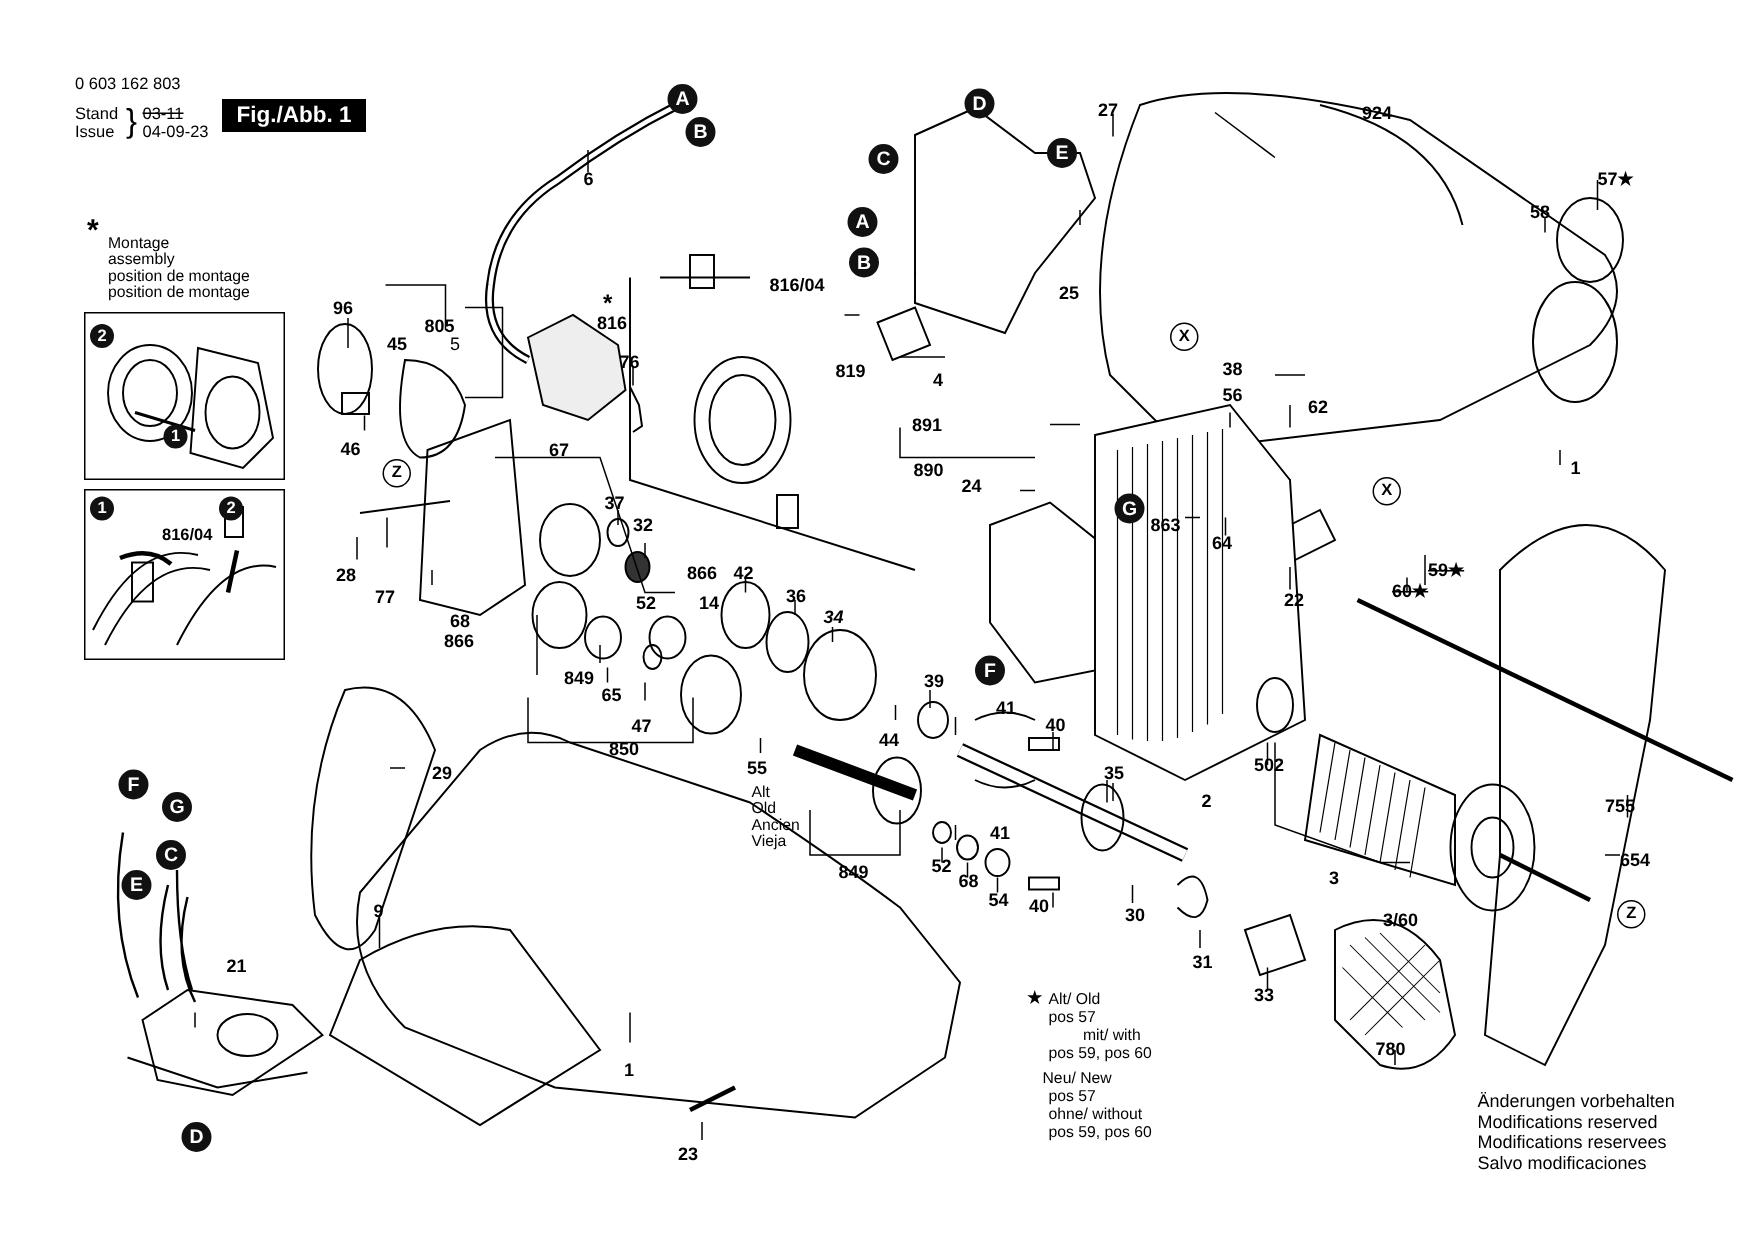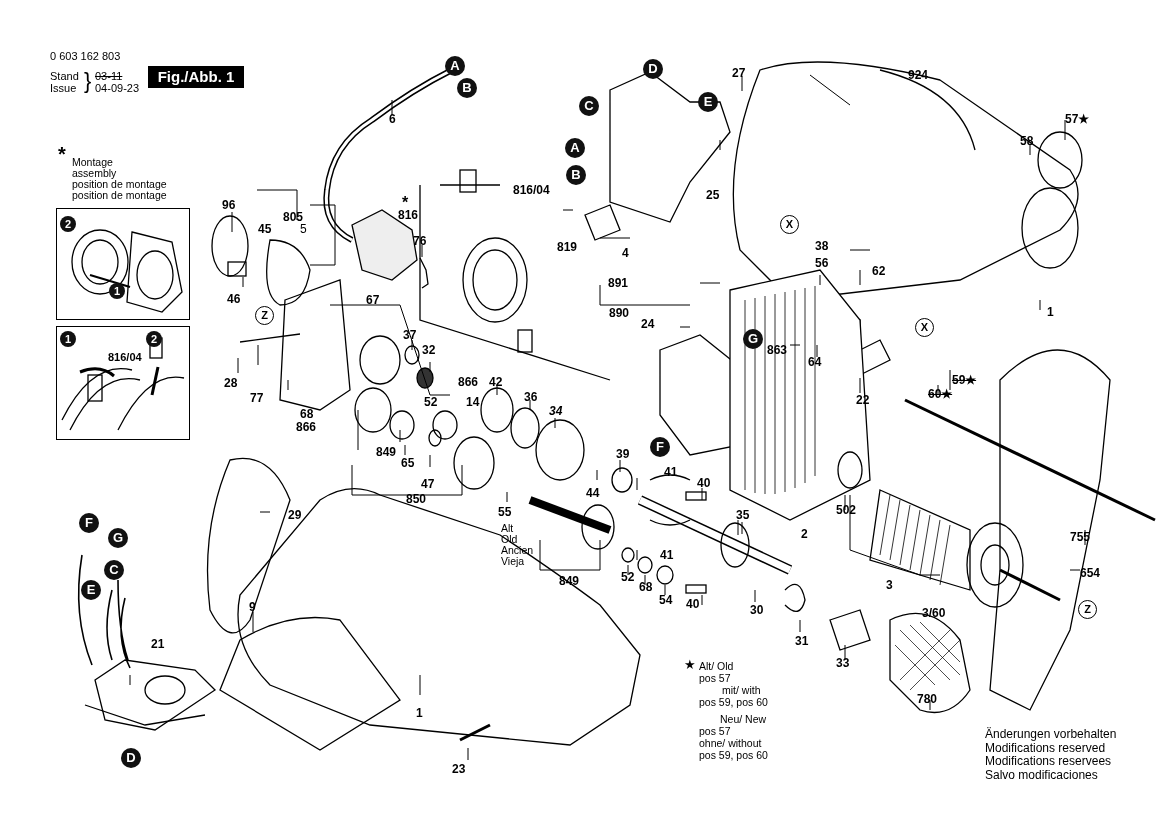--- a/index.html
+++ b/index.html
@@ -329,21 +329,21 @@
 <div class="lbl" style="left:249px;top:600px;">9</div>
 <div class="lbl" style="left:288px;top:508px;">29</div>
 <div class="lbl" style="left:151px;top:637px;">21</div>
 <div class="lbl" style="left:452px;top:762px;">23</div>
 
 <div class="legend" style="left:684px;top:659px;font-size:13px;">★</div>
 <div class="legend" style="left:699px;top:660px;">Alt/ Old</div>
 <div class="legend" style="left:699px;top:672px;">pos 57</div>
 <div class="legend" style="left:699px;top:684px;margin-left:23px;">mit/ with</div>
 <div class="legend" style="left:699px;top:696px;">pos 59, pos 60</div>
-<div class="legend" style="left:699px;top:713px;padding-left:21px;">Neu/ New</div>
+<div class="legend" style="left:674px;top:713px;padding-left:21px;">Neu/ New</div>
 <div class="legend" style="left:699px;top:725px;">pos 57</div>
 <div class="legend" style="left:699px;top:737px;">ohne/ without</div>
 <div class="legend" style="left:699px;top:749px;">pos 59, pos 60</div>
 
 <div class="footer">
   <div>Änderungen vorbehalten</div>
   <div>Modifications reserved</div>
   <div>Modifications reservees</div>
   <div>Salvo modificaciones</div>
 </div>

